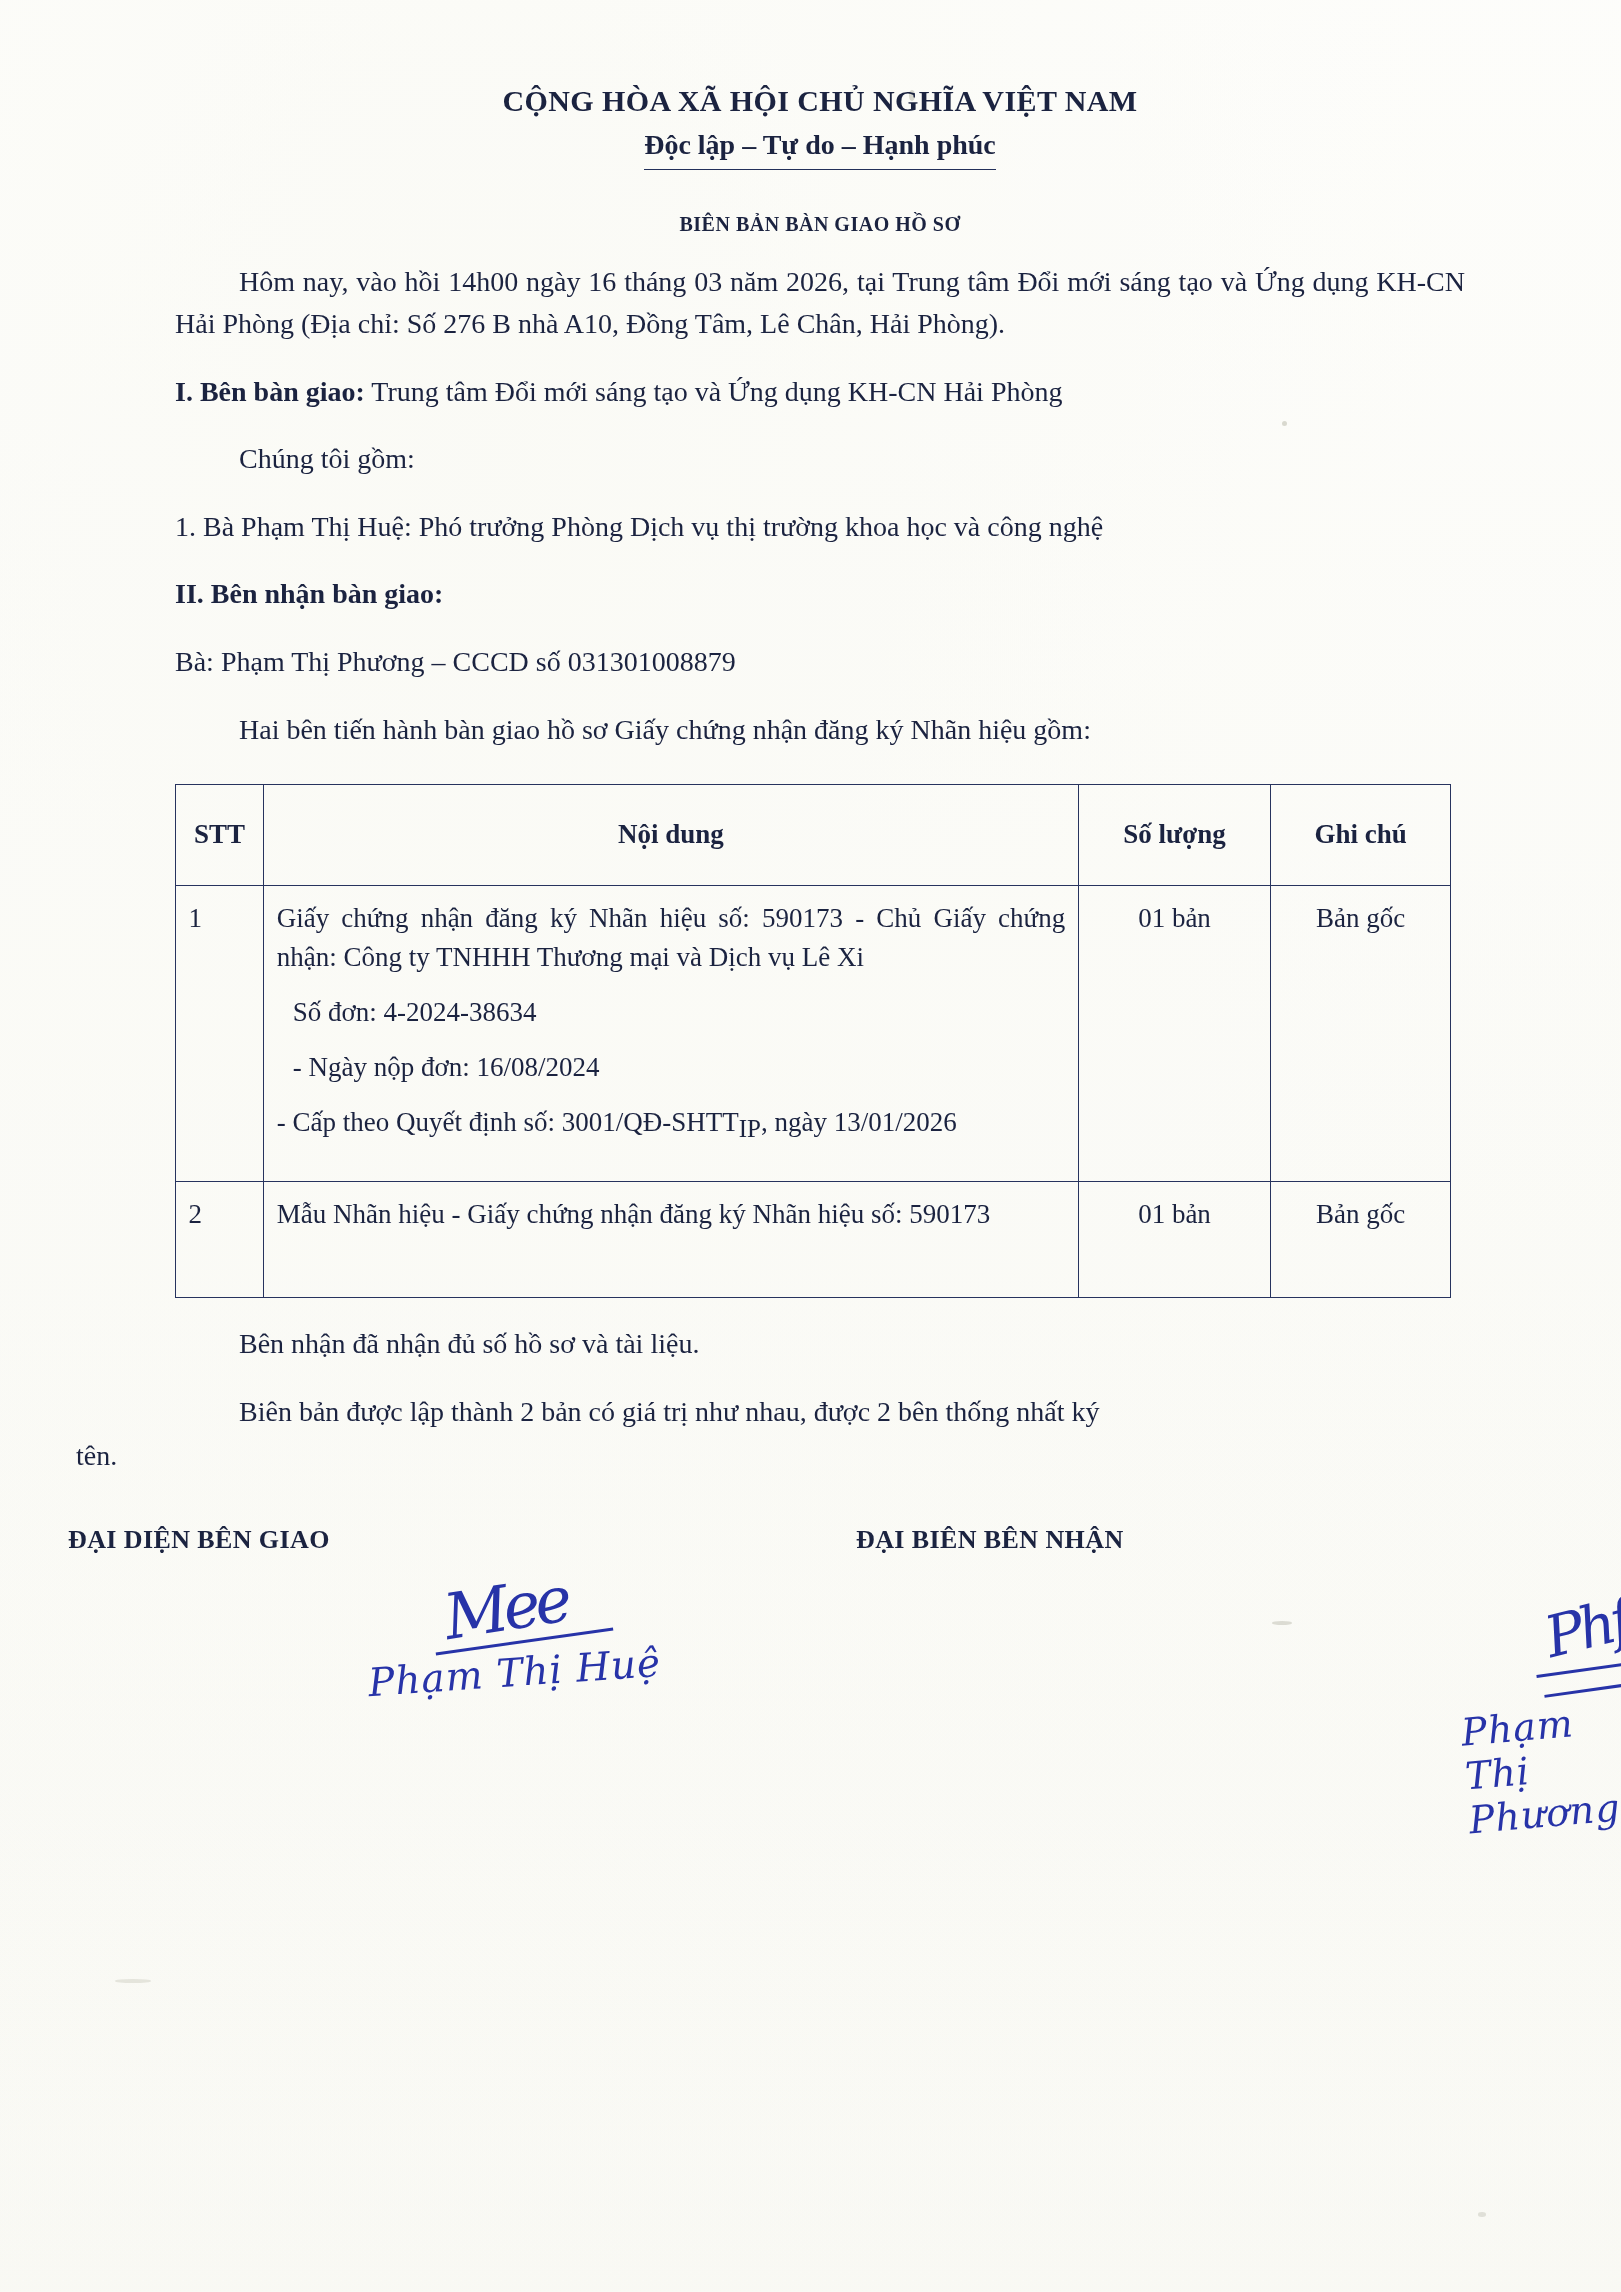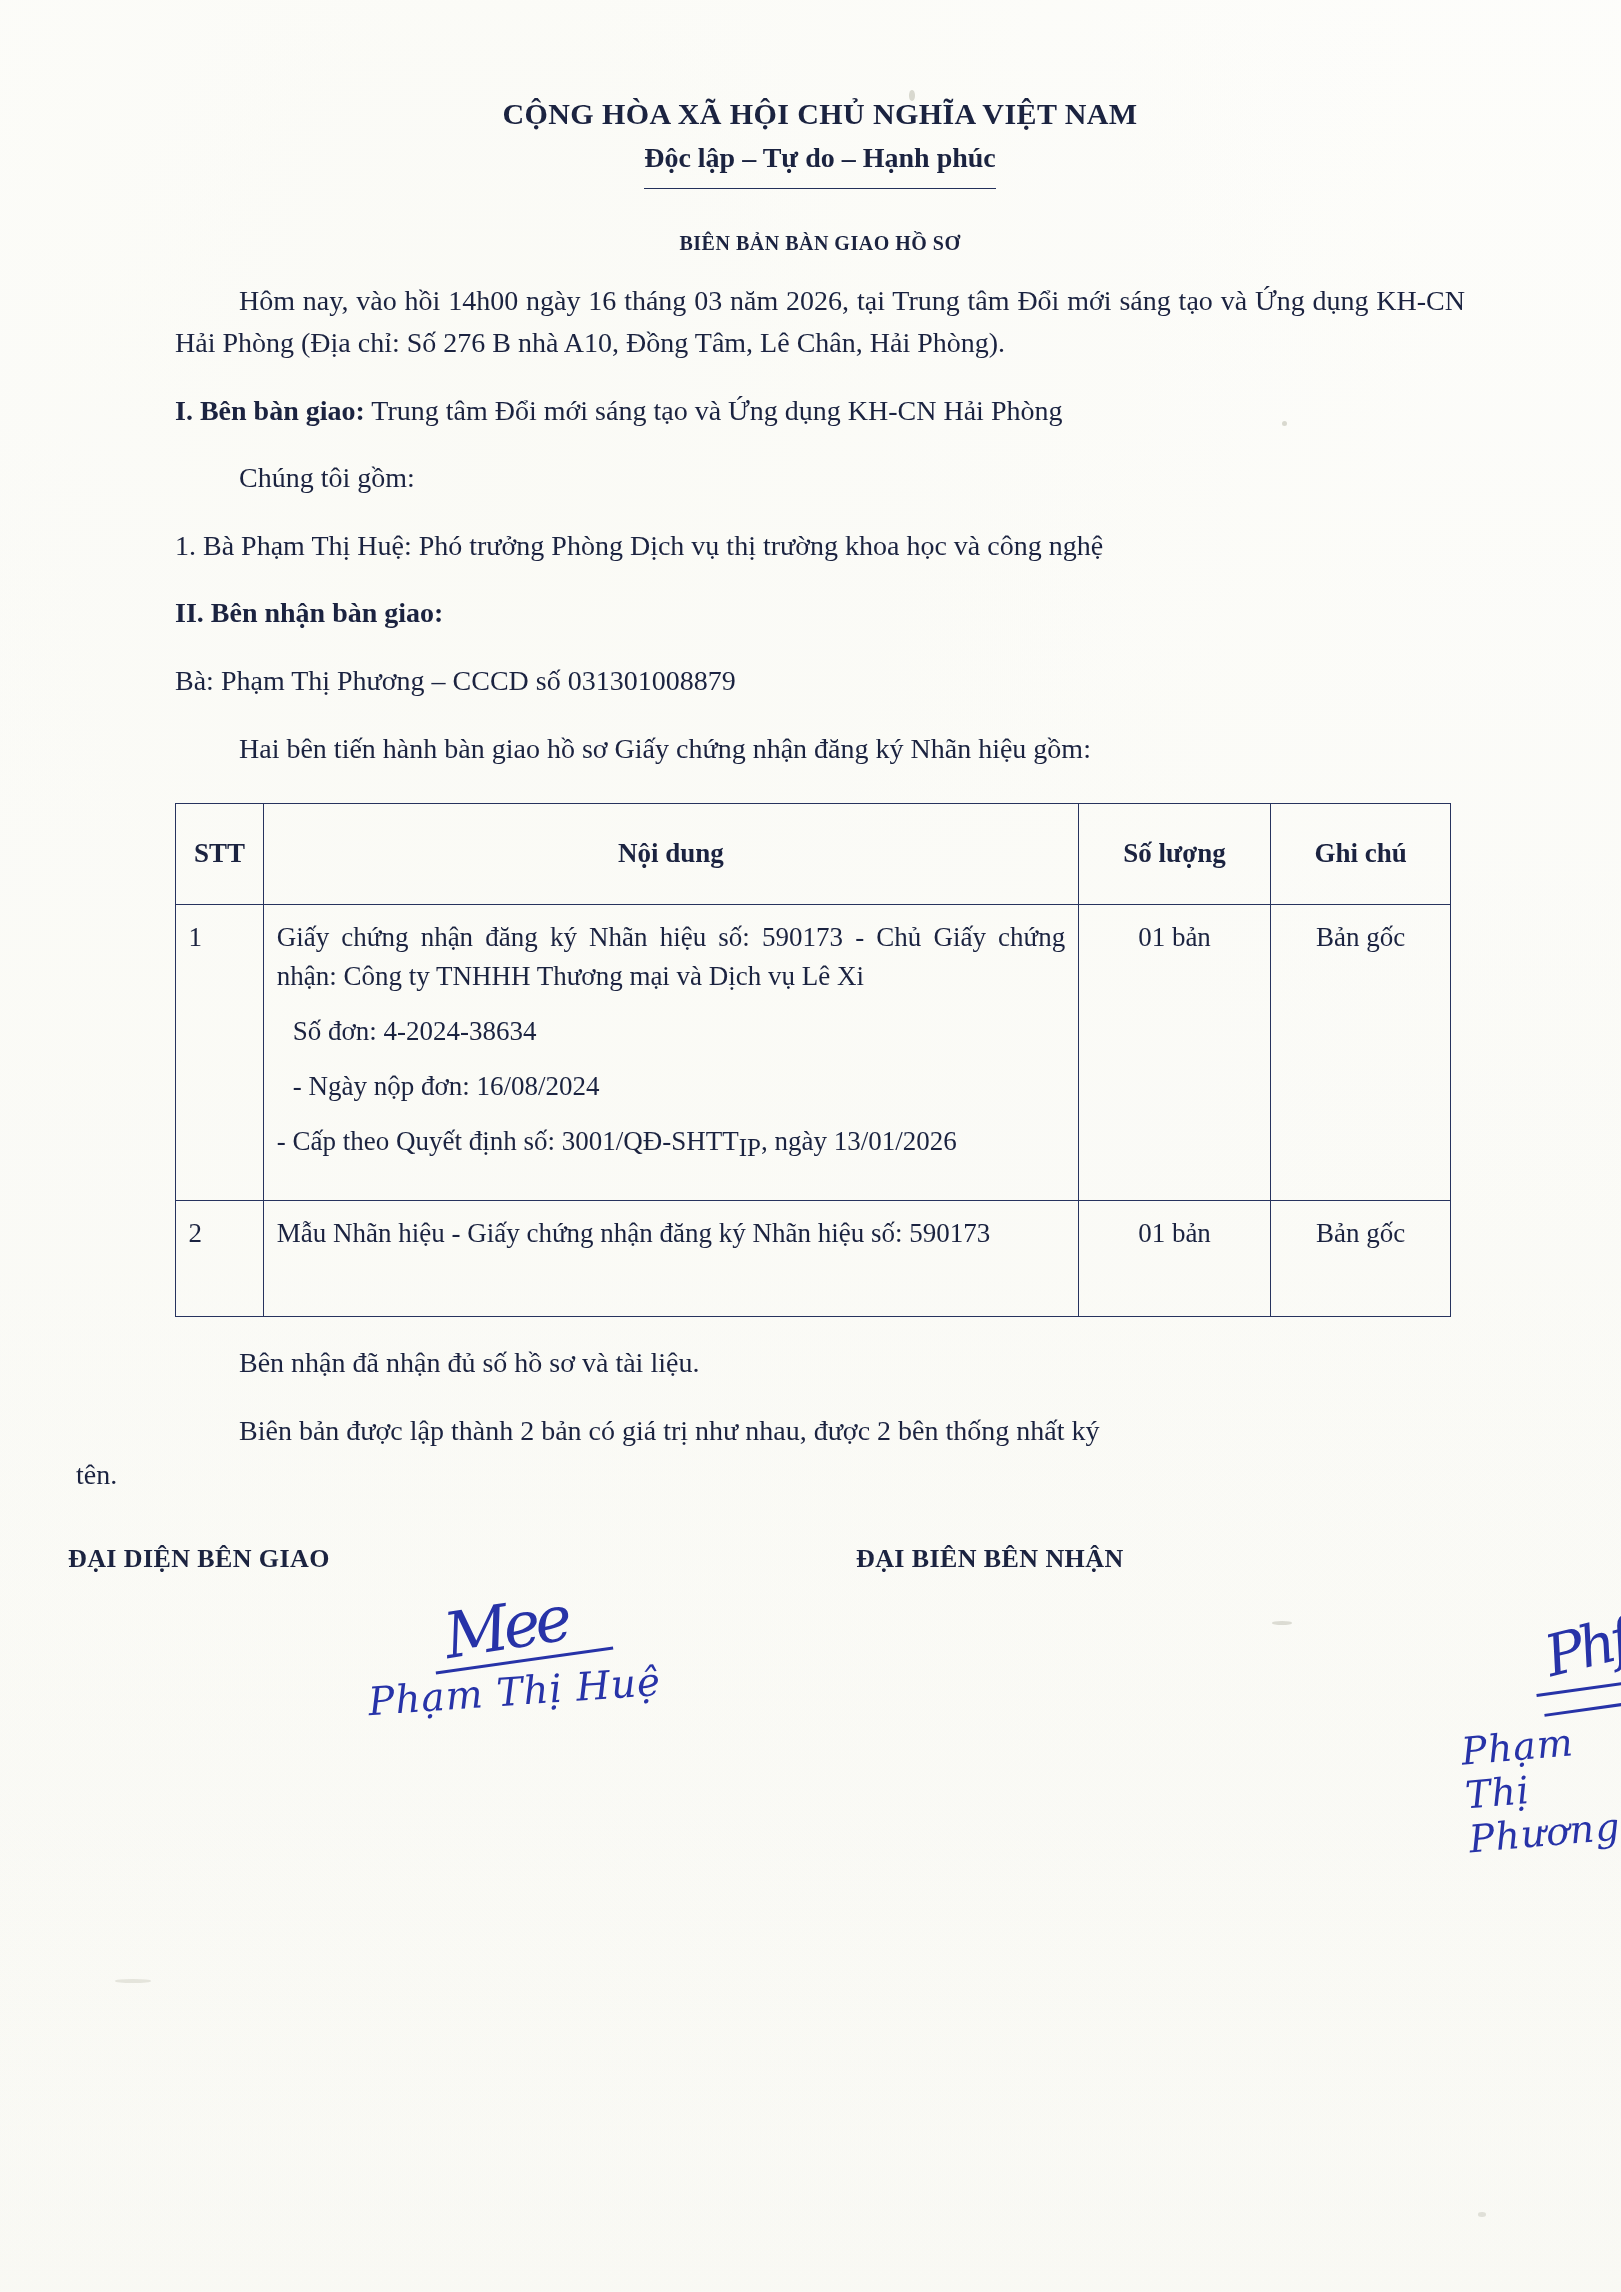--- a/index.html
+++ b/index.html
@@ -26,38 +26,38 @@
     position: absolute;
     inset: 0;
     background:
       radial-gradient(ellipse at 30% 20%, rgba(250,250,245,0.9), rgba(248,248,243,0.2) 60%),
       linear-gradient(180deg, #fefefc 0%, #fbfbf7 55%, #f9f9f4 100%);
     pointer-events: none;
   }
   .content {
     position: absolute;
     left: 175px;
-    top: 16px;
+    top: 3px;
     width: 1290px;
     height: 1605px;
   }
   .center { text-align: center; }
   .hdr1 {
     font-size: 30px;
     font-weight: bold;
     letter-spacing: 0.4px;
     margin-top: 81px;
   }
   .hdr2 {
     font-size: 28px;
     font-weight: bold;
     margin-top: 10.7px;
     display: inline-block;
     border-bottom: 1.8px solid #23305a;
-    padding-bottom: 14px;
+    padding-bottom: 8px;
   }
   .hdr3 {
     font-size: 20px;
     font-weight: bold;
     letter-spacing: 0.5px;
     margin-top: 43px;
   }
   p.para {
     font-size: 28px;
     line-height: 1.52;

